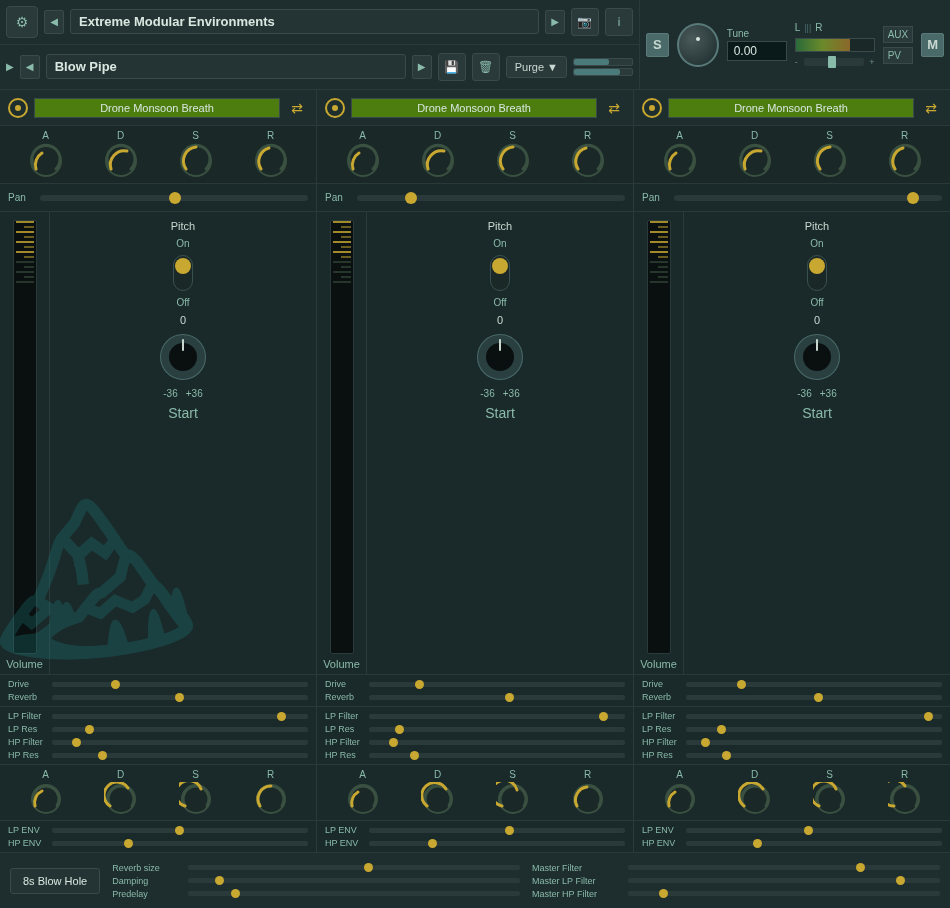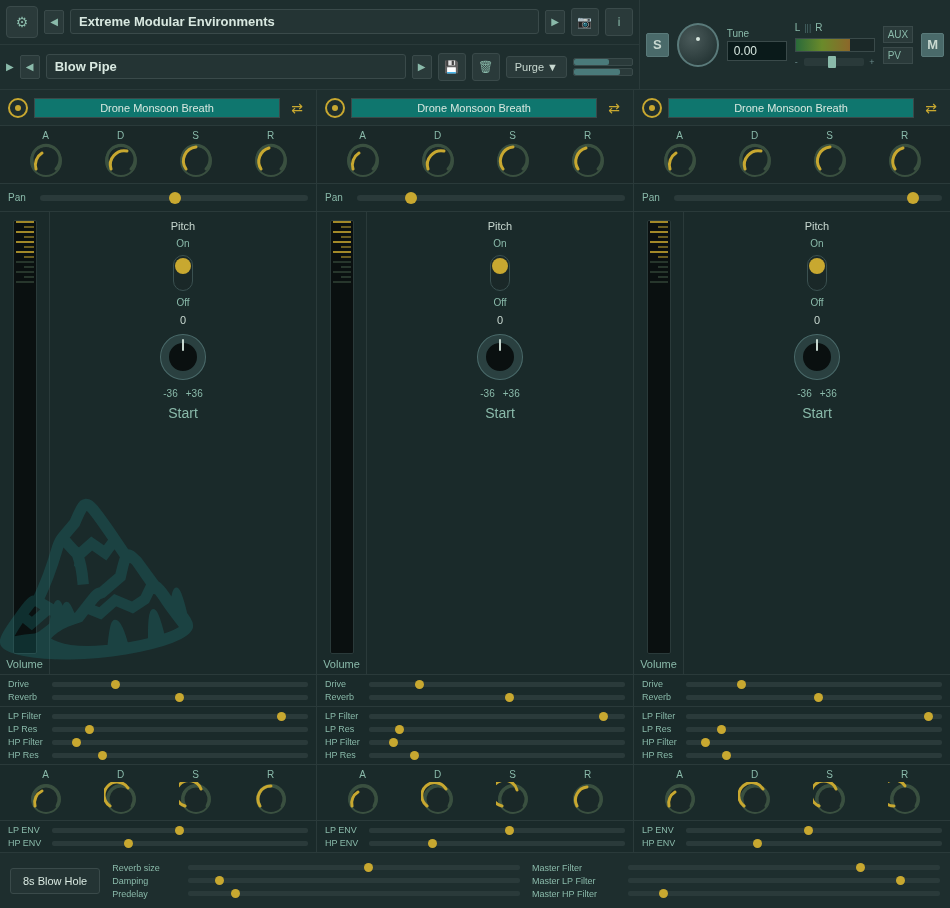--- a/index.html
+++ b/index.html
@@ -191,21 +191,21 @@
       cursor: pointer;
       background: transparent;
     }
     .power-dot {
       width: 6px; height: 6px;
       background: #c8a830;
       border-radius: 50%;
     }
     .voice-name {
       flex: 1;
-      background: #0f766e;
+      background: #4d7c0f;
       border: 1px solid #3a4a4a;
       padding: 3px 8px;
       font-size: 11px;
       color: #d8e8e0;
       text-align: center;
     }
     .shuffle-btn {
       width: 22px; height: 22px;
       color: #c8a830;
       cursor: pointer;

